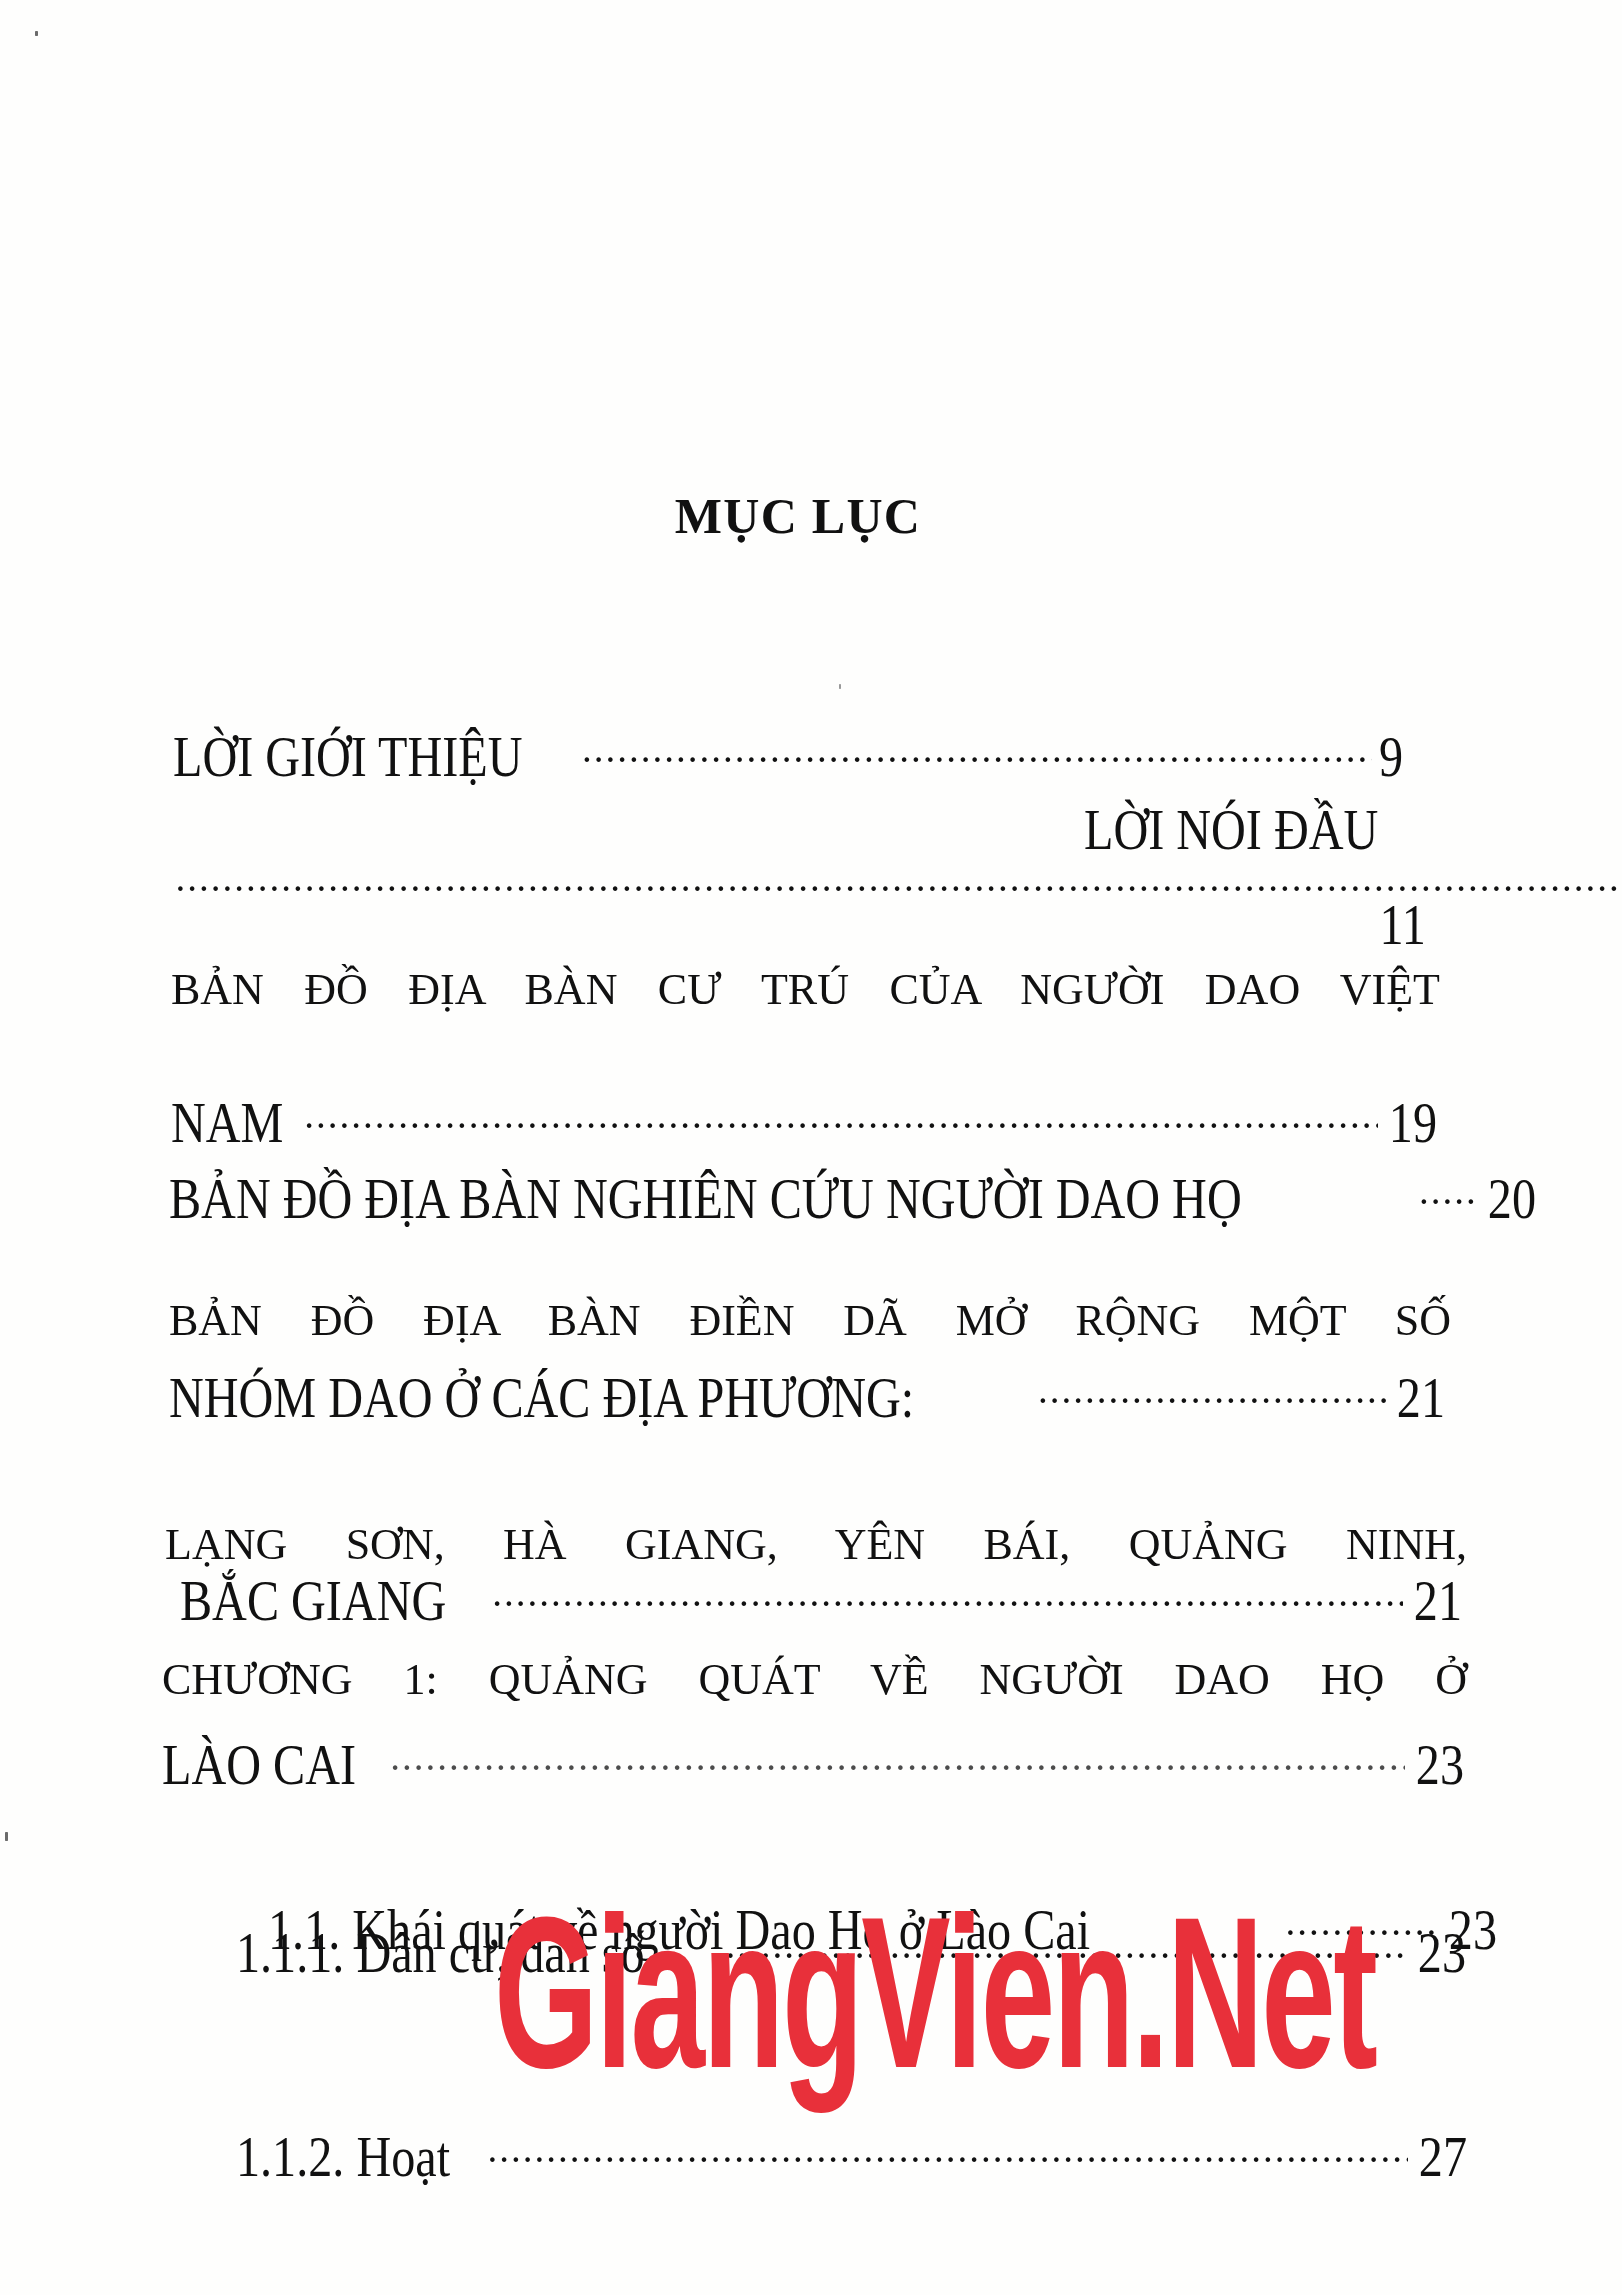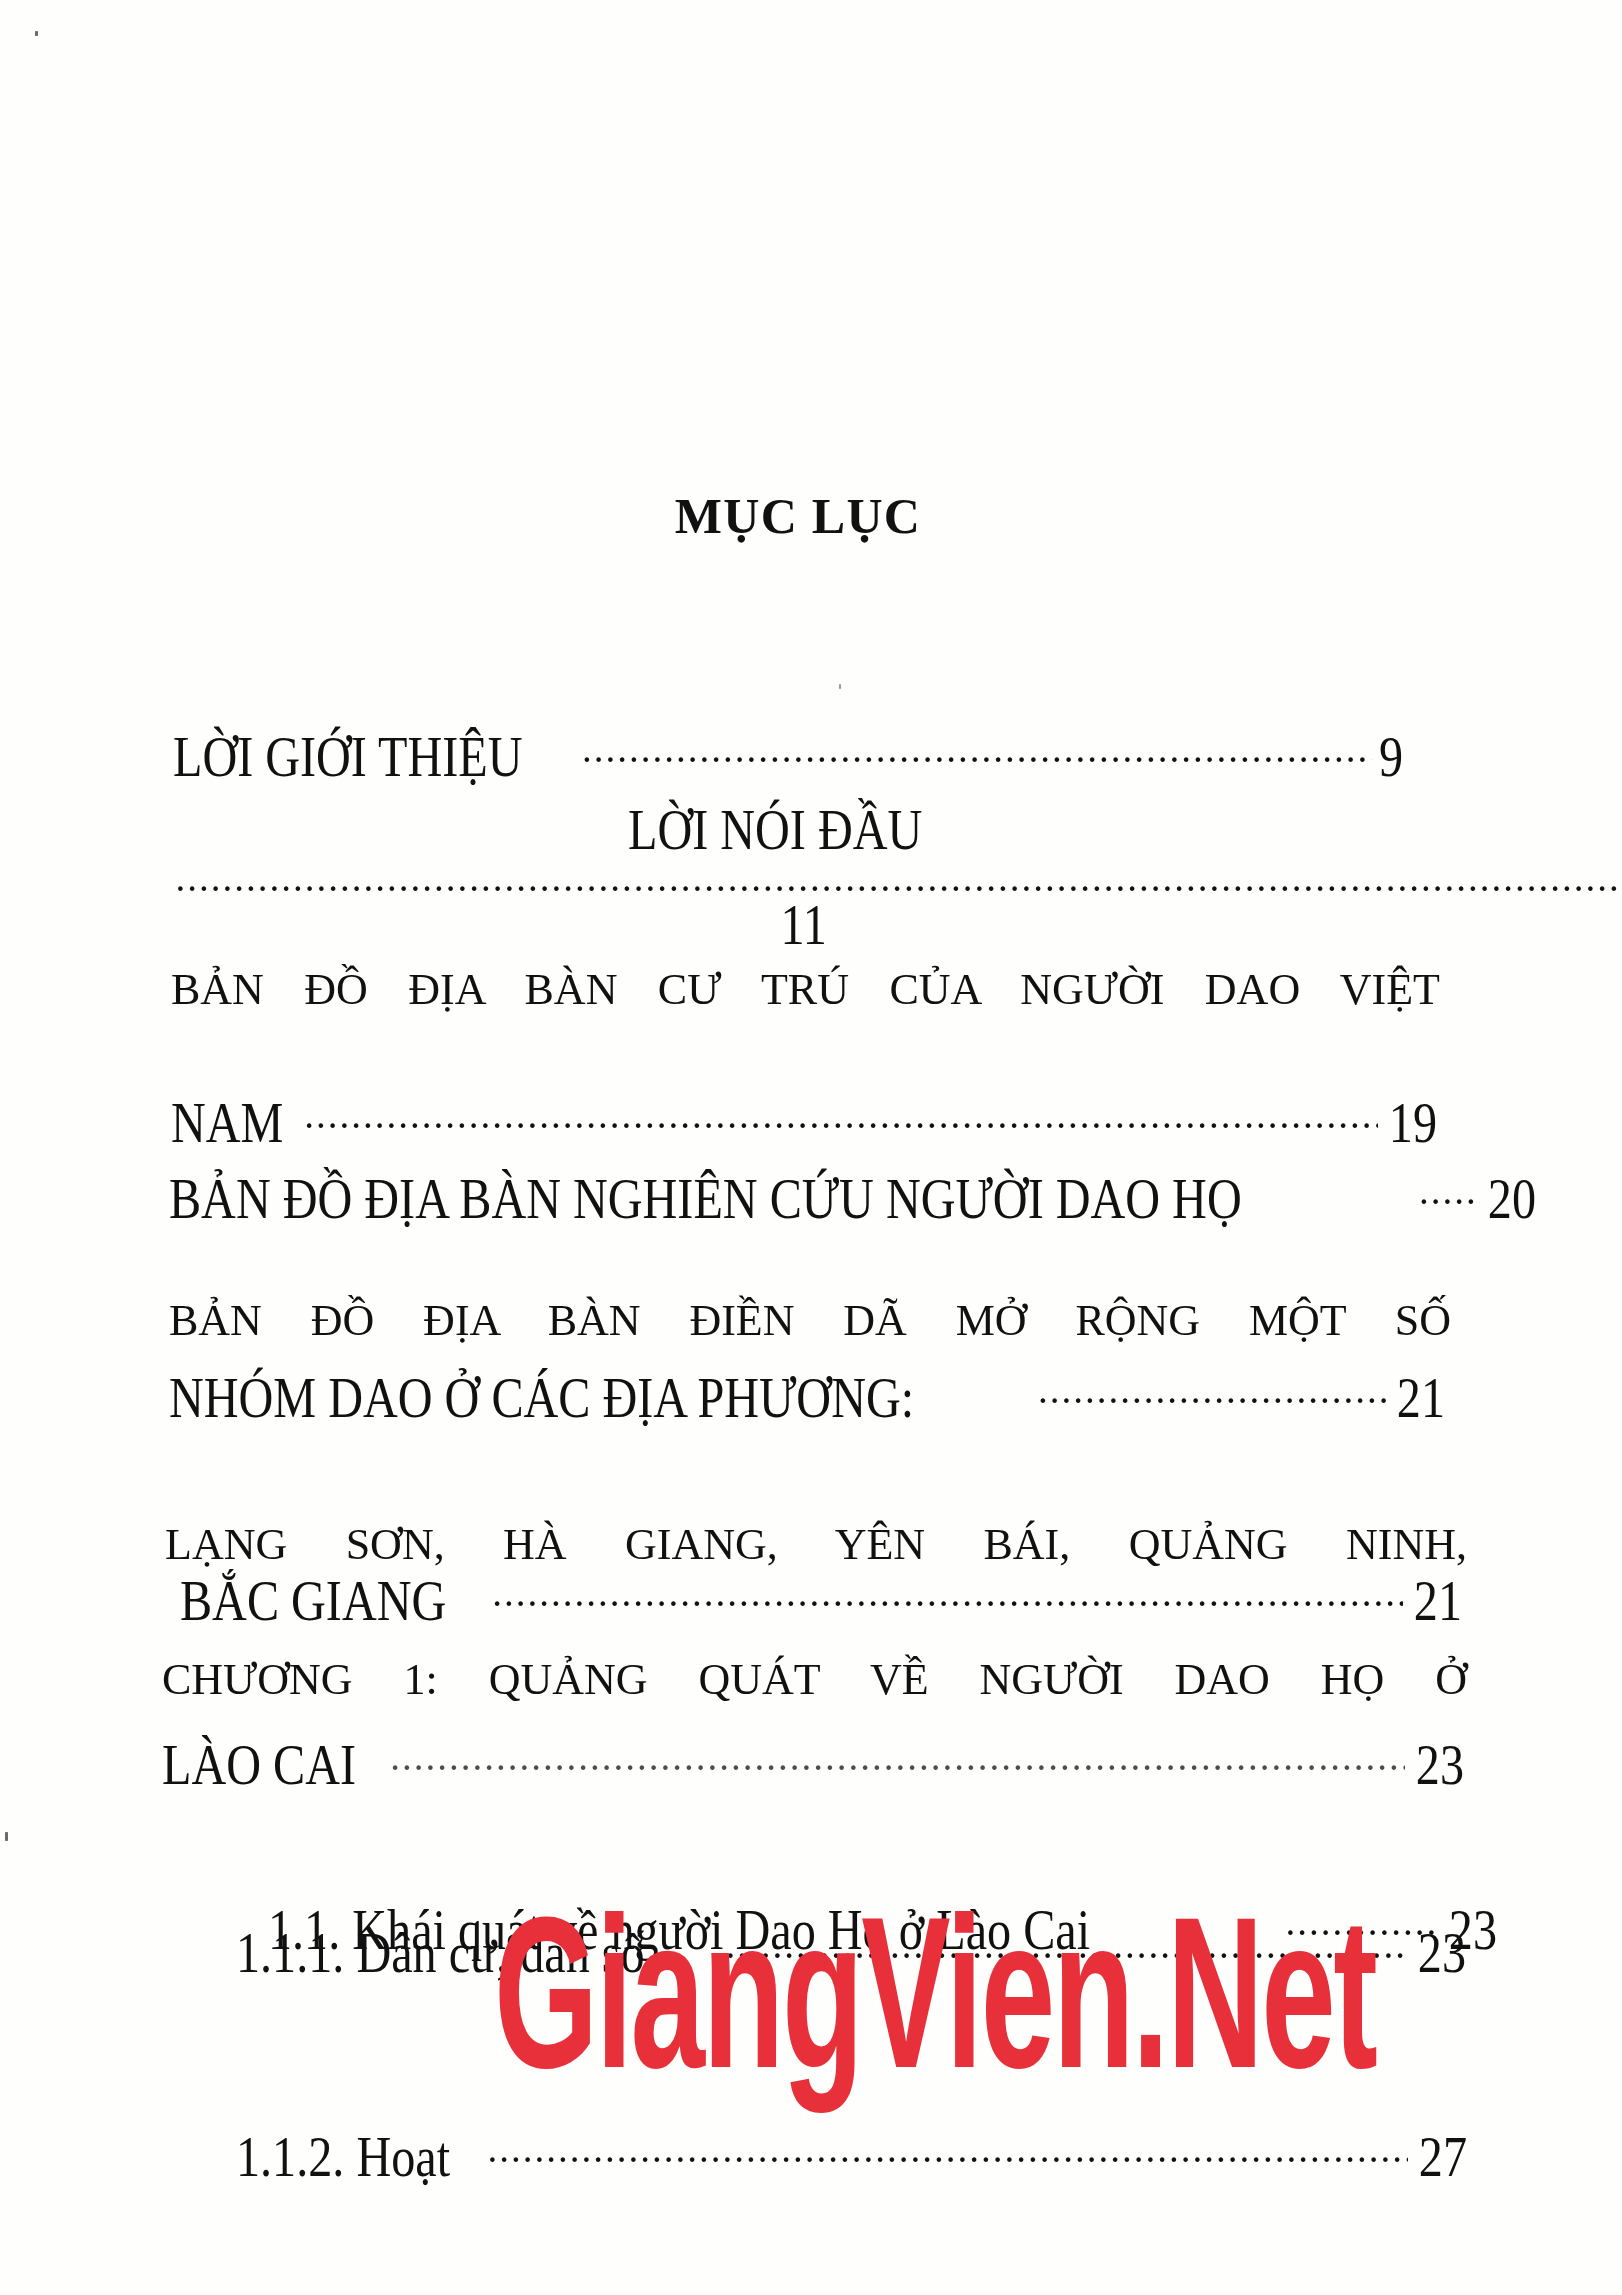--- a/index.html
+++ b/index.html
@@ -14,21 +14,21 @@
     position: absolute; left: 0; width: 1596px; top: 487px;
     text-align: center; font-weight: bold; font-size: 51px; letter-spacing: 1.3px;
     transform: scaleX(0.98);
   }
   .toc { position: absolute; left: 0; top: 0; width: 1622px; }
   .entry {
     position: absolute; font-size: 44px; line-height: 1;
     white-space: nowrap; transform-origin: left top;
   }
   .line {
-    position: absolute; display: flex; align-items: center;
+    position: absolute; display: flex; align-items: flex-end;
     font-size: 56px; line-height: 1; white-space: nowrap;
   }
   .line .txt { transform: scaleX(0.86); transform-origin: left bottom; display: inline-block; }
   .line .dots {
     flex: 1; overflow: hidden; white-space: nowrap; letter-spacing: 2px;
     font-size: 39px; margin: 0 2.6px; align-self: baseline;
   }
   .line .num { transform: scaleX(0.86); transform-origin: right bottom; display: inline-block; }
   .justify { text-align: justify; text-align-last: justify; display: block; }
   .watermark {

